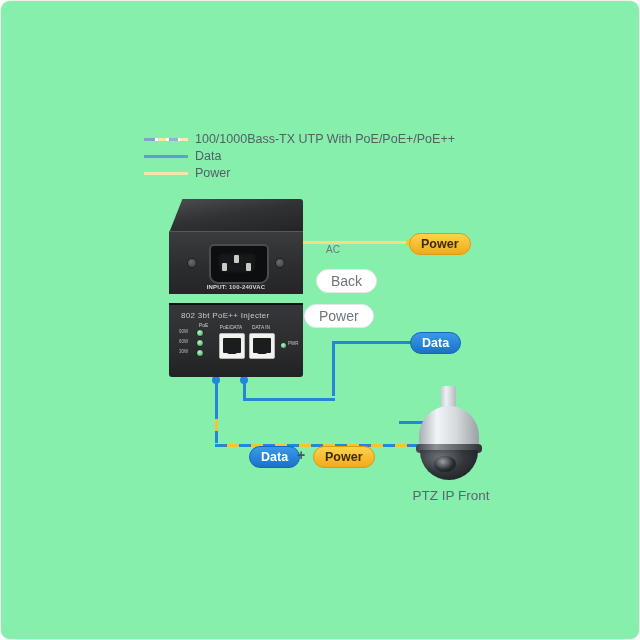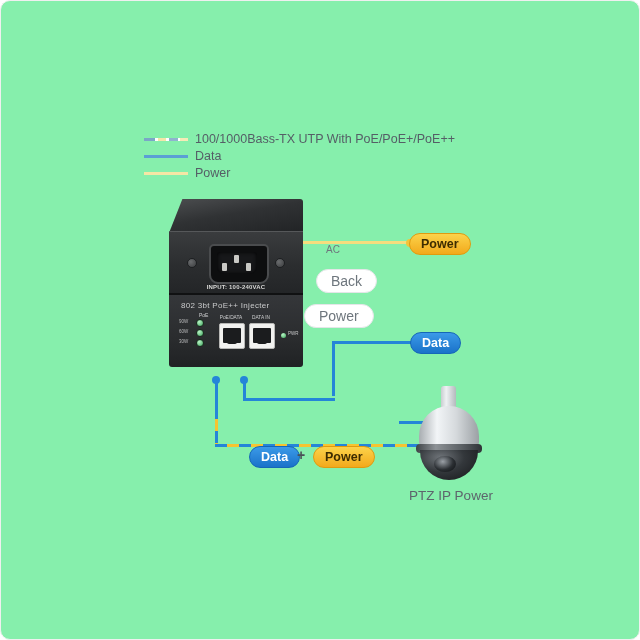--- a/index.html
+++ b/index.html
@@ -79,21 +79,21 @@
   }
   .dev-back {
     position: absolute;
     left: 0; top: 32px;
     width: 134px; height: 62px;
     background: linear-gradient(180deg, #3a3c3e 0%, #2b2d2f 55%, #232527 100%);
     border-top: 1px solid #56585a;
   }
   .dev-front {
     position: absolute;
-    left: 0; top: 94px;
+    left: 0; top: 104px;
     width: 134px; height: 72px;
     background: linear-gradient(180deg, #35373a 0%, #2a2c2e 60%, #202224 100%);
     border-top: 2px solid #101112;
     border-radius: 0 0 3px 3px;
   }
   
   .iec {
     position: absolute;
     left: 40px; top: 12px;
     width: 56px; height: 36px;
@@ -449,16 +449,16 @@
 
   <div class="badge badge-power" style="left:312px; top:445px;">Power</div>
 
   <div id="camera">
     <div class="cam-mount"></div>
     <div class="cam-body"></div>
     <div class="cam-ring"></div>
     <div class="cam-dome">
       <div class="cam-lens"></div>
     </div>
-    <div class="cam-caption">PTZ IP Power</div>
+    <div class="cam-caption">PTZ IP Front</div>
   </div>
 
 </div>
 
 </body></html>

